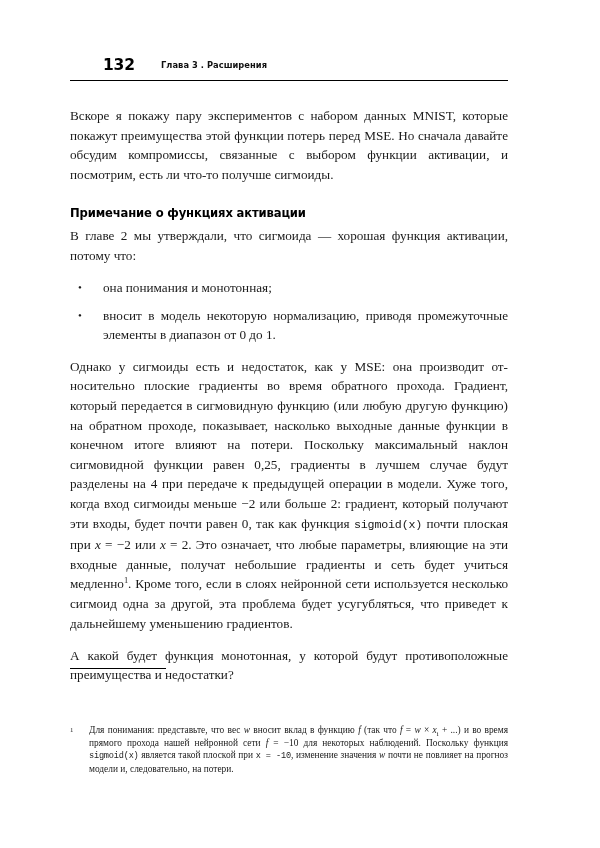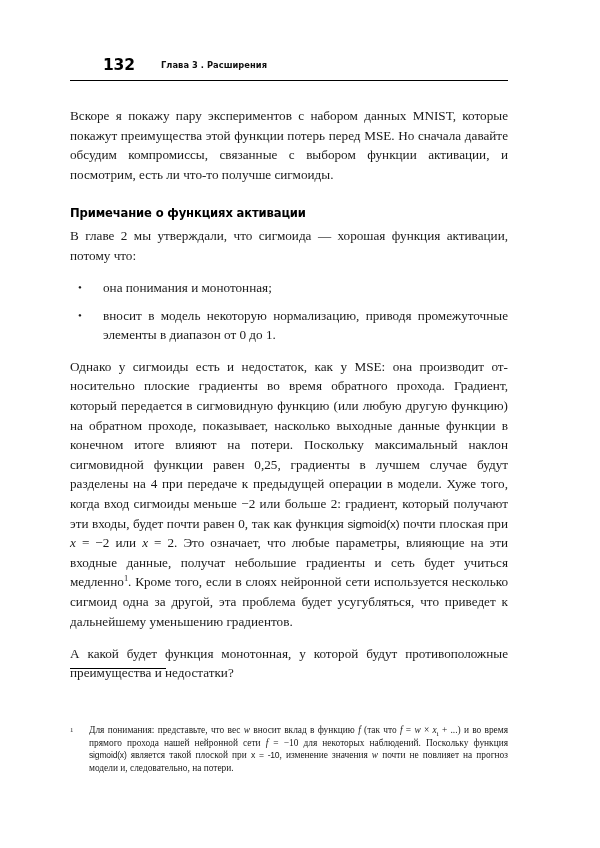--- a/index.html
+++ b/index.html
@@ -99,21 +99,21 @@
   ul.bullets li:last-child { margin-bottom: 0; }
   ul.bullets li .dot {
     position: absolute;
     left: 8px;
     top: 0;
     font-size: 11px;
     line-height: 19.6px;
   }
 
   .mono {
-    font-family: Liberation Sans, sans-serif;
+    font-family: Liberation Mono, monospace;
     font-size: 11.7px;
     letter-spacing: -0.2px;
   }
   .ital { font-style: italic; }
   sup.fnref {
     font-size: 8.4px;
     vertical-align: super;
     line-height: 0;
   }
 

